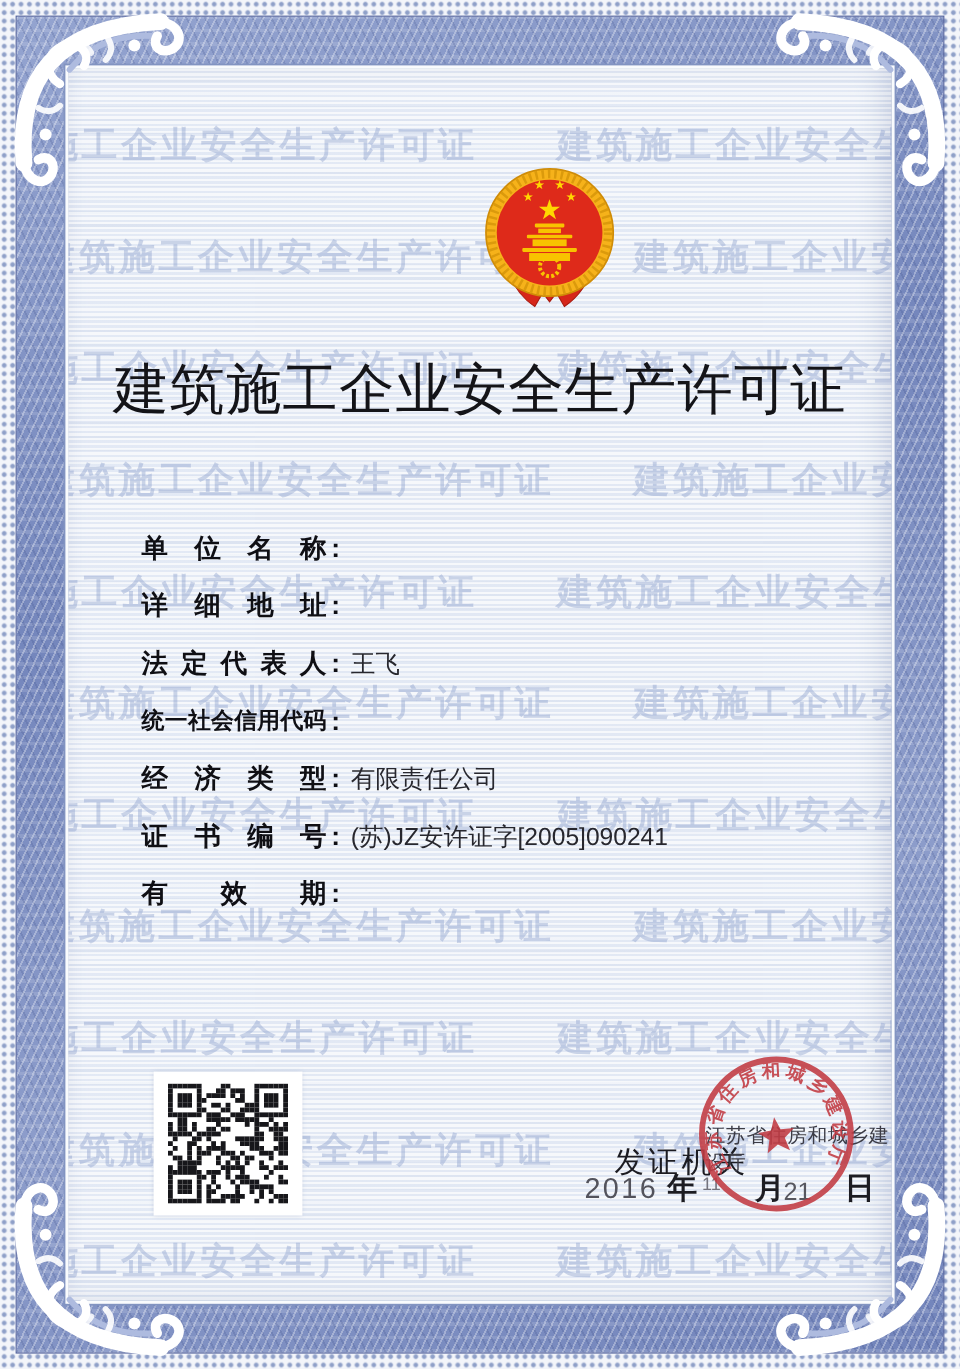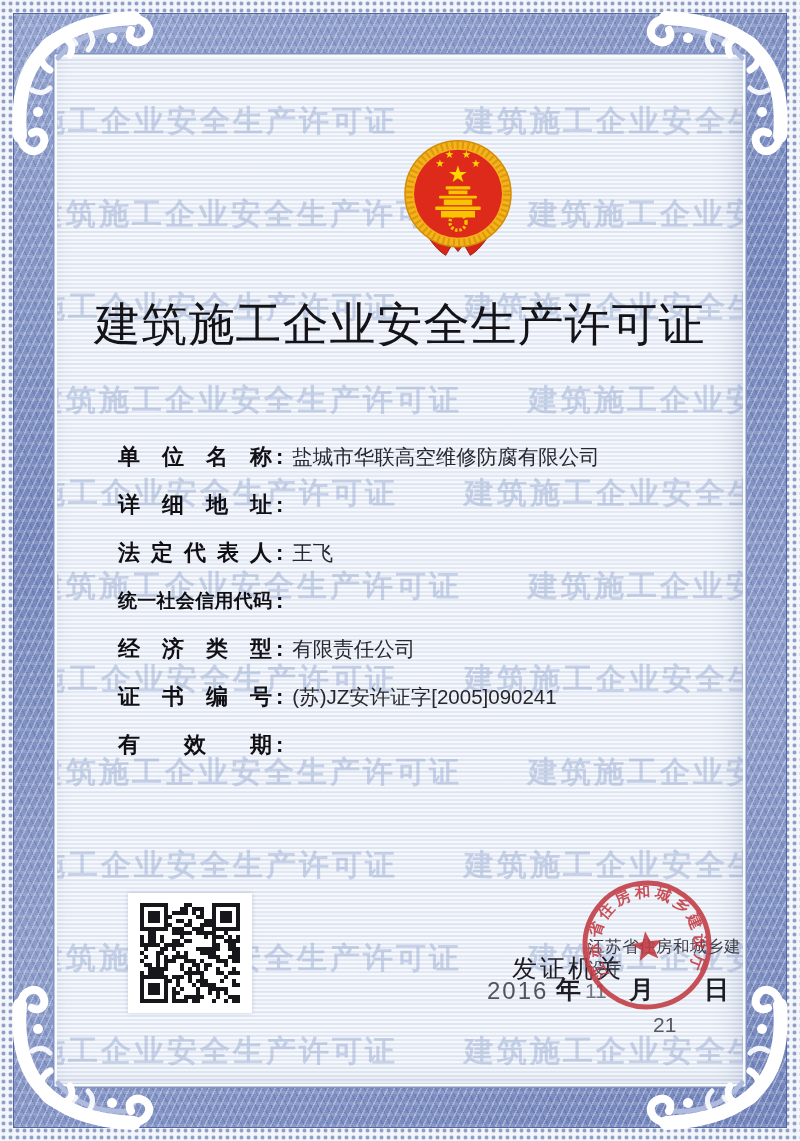--- a/index.html
+++ b/index.html
@@ -103,23 +103,23 @@
     position: absolute; left: 423px; top: 895px;
     font-size: 25px; font-weight: 400; letter-spacing: 3px; color: #1c1c22; margin-left: 32px;
   }
   .issuer-value {
     position: absolute; left: 531px; top: 879px;
     font-size: 16.5px; color: #3c3c46; letter-spacing: .5px;
   }
   .date-part { position: absolute; white-space: nowrap; }
   .d-year  { left: 430px; top: 920px; font-size: 24px; color: #53535c; letter-spacing: 2px; }
   .d-yu    { left: 499px; top: 916px; font-size: 25px; font-weight: 800; color: #1c1c22; }
-  .d-month { left: 528px; top: 922px; font-size: 21px; color: #73737d; }
+  .d-month { left: 528px; top: 922px; font-size: 15px; color: #73737d; }
   .d-mu    { left: 572px; top: 916px; font-size: 25px; font-weight: 800; color: #1c1c22; }
-  .d-day   { left: 596px; top: 925px; font-size: 21px; color: #57575f; margin-top: 31px; }
+  .d-day   { left: 596px; top: 925px; font-size: 21px; color: #57575f; }
   .d-du    { left: 647px; top: 916px; font-size: 25px; font-weight: 800; color: #1c1c22; }
 
   
   .seal { position: absolute; left: 520px; top: 818px; width: 140px; height: 140px; opacity: .88; }
   .seal-text { font-size: 15.5px; font-weight: 700; letter-spacing: 3.5px; }
 </style>
 </head>
 <body>
 
 <div class="page">
@@ -198,21 +198,20 @@
 
       <div class="fields">
         <div class="frow">
           <span class="flabel">
               <span>单</span>
               <span>位</span>
               <span>名</span>
               <span>称</span>
             </span>
             <span class="fcolon">:</span>
-            <span class="fvalue">盐城市华联高空维修防腐有限公司</span>
         </div>
         <div class="frow">
           <span class="flabel">
               <span>详</span>
               <span>细</span>
               <span>地</span>
               <span>址</span>
             </span>
             <span class="fcolon">:</span>
         </div>

